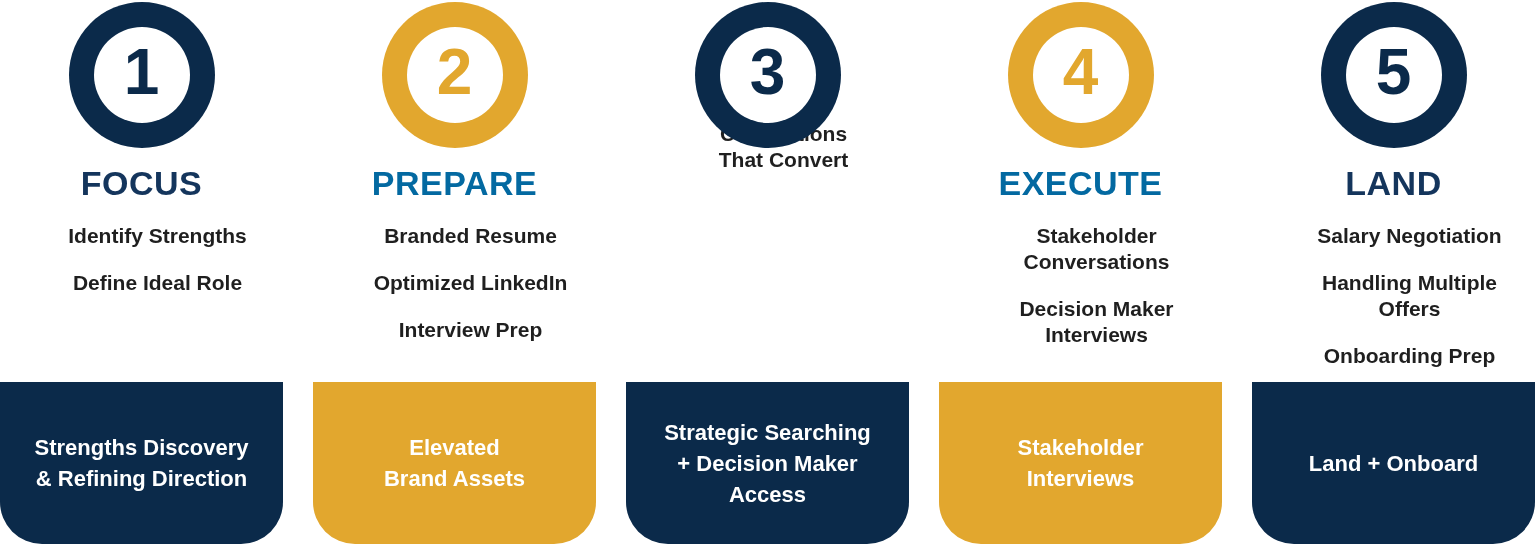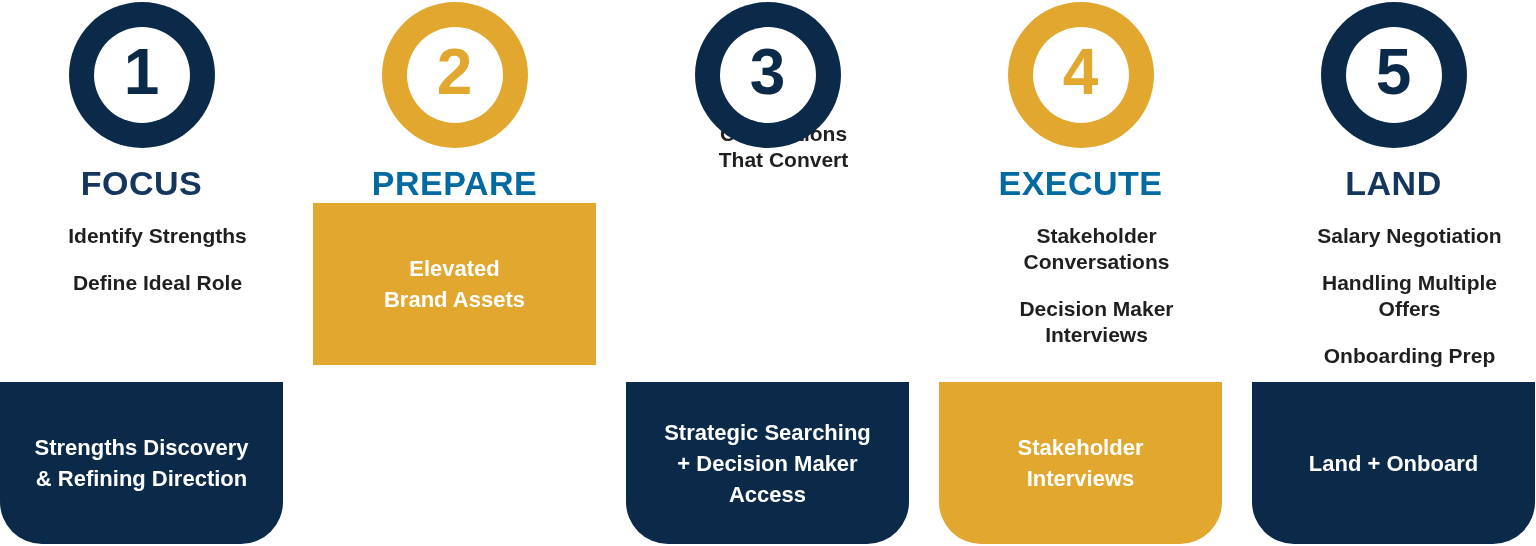--- a/index.html
+++ b/index.html
@@ -136,20 +136,25 @@
   </div>
 
   <div class="step theme-gold">
     <div class="badge">
       <div class="badge-inner">
         <span class="badge-number">2</span>
       </div>
     </div>
     <div class="card">
       <div class="card-title">PREPARE</div>
+      <div class="card-items">
+        <div class="card-item">Branded Resume</div>
+        <div class="card-item">Optimized LinkedIn</div>
+        <div class="card-item">Interview Prep</div>
+      </div>
       <div class="card-footer">Elevated
 Brand Assets</div>
     </div>
   </div>
 
   <div class="step theme-navy">
     <div class="badge">
       <div class="badge-inner">
         <span class="badge-number">3</span>
       </div>

